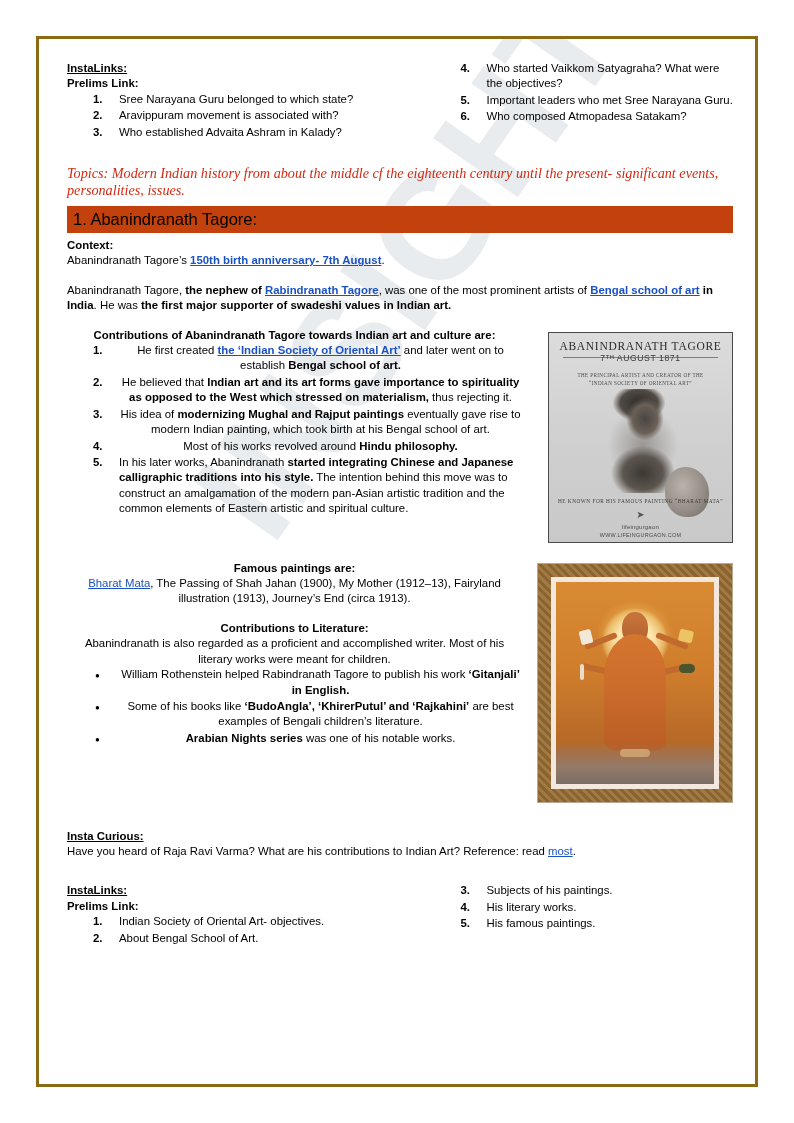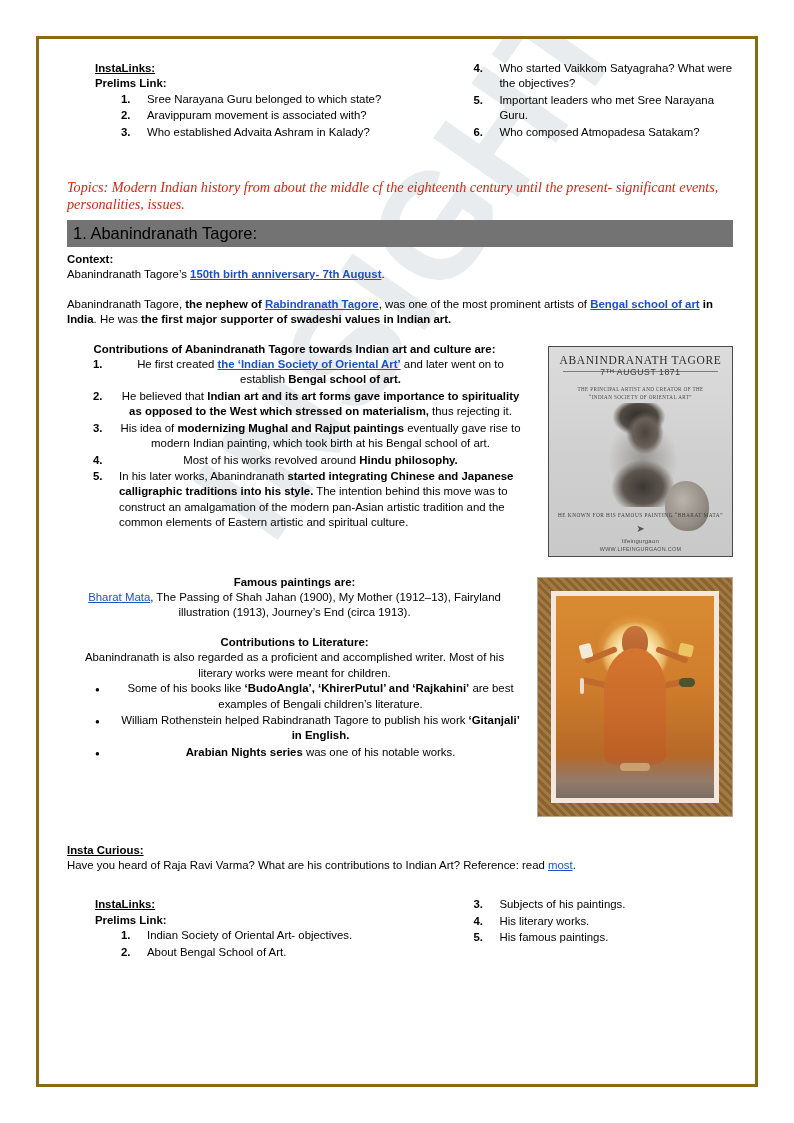--- a/index.html
+++ b/index.html
@@ -56,21 +56,21 @@
   .b       { font-weight: bold; }
   .lnk     { color: #1a52c4; text-decoration: underline; font-weight: bold; }
   .lnk-n   { color: #1a52c4; text-decoration: underline; font-weight: normal; }
   .hdr     { font-weight: bold; font-size: 11.4px; line-height: 15.4px; }
   .hdr-u   { font-weight: bold; font-size: 11.4px; line-height: 15.4px; text-decoration: underline; }
   .sp6     { height: 6px; }
   .sp10    { height: 10px; }
   .sp14    { height: 14px; }
 
   
-  .two-col { display: flex; gap: 12px; margin-left: 28px; }
+  .two-col { display: flex; gap: 12px; }
   .col-l   { width: 352px; }
   .col-r   { width: 314px; padding-left: 14px; }
 
   ol.num {
     margin: 0; padding: 0 0 0 0;
     list-style: none;
     counter-reset: n;
   }
   ol.num > li {
     counter-increment: n;
@@ -96,21 +96,21 @@
     color: #d12a12;
     font-family: "Liberation Serif", serif;
     font-style: italic;
     font-size: 14.2px;
     line-height: 17px;
     margin-bottom: 7px;
   }
 
   
   #topic-heading {
-    background: #737373;
+    background: #c2410c;
     font-size: 16.5px;
     line-height: 22px;
     padding: 2px 0 3px 6px;
     font-weight: normal;
     margin-bottom: 5px;
     width: 666px;
   }
 
   
   .img-poster {
@@ -427,24 +427,24 @@
     <div class="t body-col">
       <a class="lnk-n" href="#">Bharat Mata</a><span>, The Passing of Shah Jahan (1900), My Mother (1912–13), Fairyland illustration (1913), Journey’s End (circa 1913).</span>
     </div>
 
     <div class="sp14"></div>
 
     <div class="hdr body-col">Contributions to Literature:</div>
     <div class="t body-col">Abanindranath is also regarded as a proficient and accomplished writer. Most of his literary works were meant for children.</div>
     <ul class="bul">
       <li class="body-col">
+        <span>William Rothenstein helped Rabindranath Tagore to publish his work </span><span class="b">‘Gitanjali’ in English.</span>
+      </li>
+      <li class="body-col">
         <span>Some of his books like </span><span class="b">‘BudoAngla’, ‘KhirerPutul’ and ‘Rajkahini’</span><span> are best examples of Bengali children’s literature.</span>
-      </li>
-      <li class="body-col">
-        <span>William Rothenstein helped Rabindranath Tagore to publish his work </span><span class="b">‘Gitanjali’ in English.</span>
       </li>
       <li class="body-col">
         <span class="b">Arabian Nights series</span><span> was one of his notable works.</span>
       </li>
     </ul>
 
     <div class="clear"></div>
     <div class="sp14"></div>
     <div class="sp6"></div>
 

